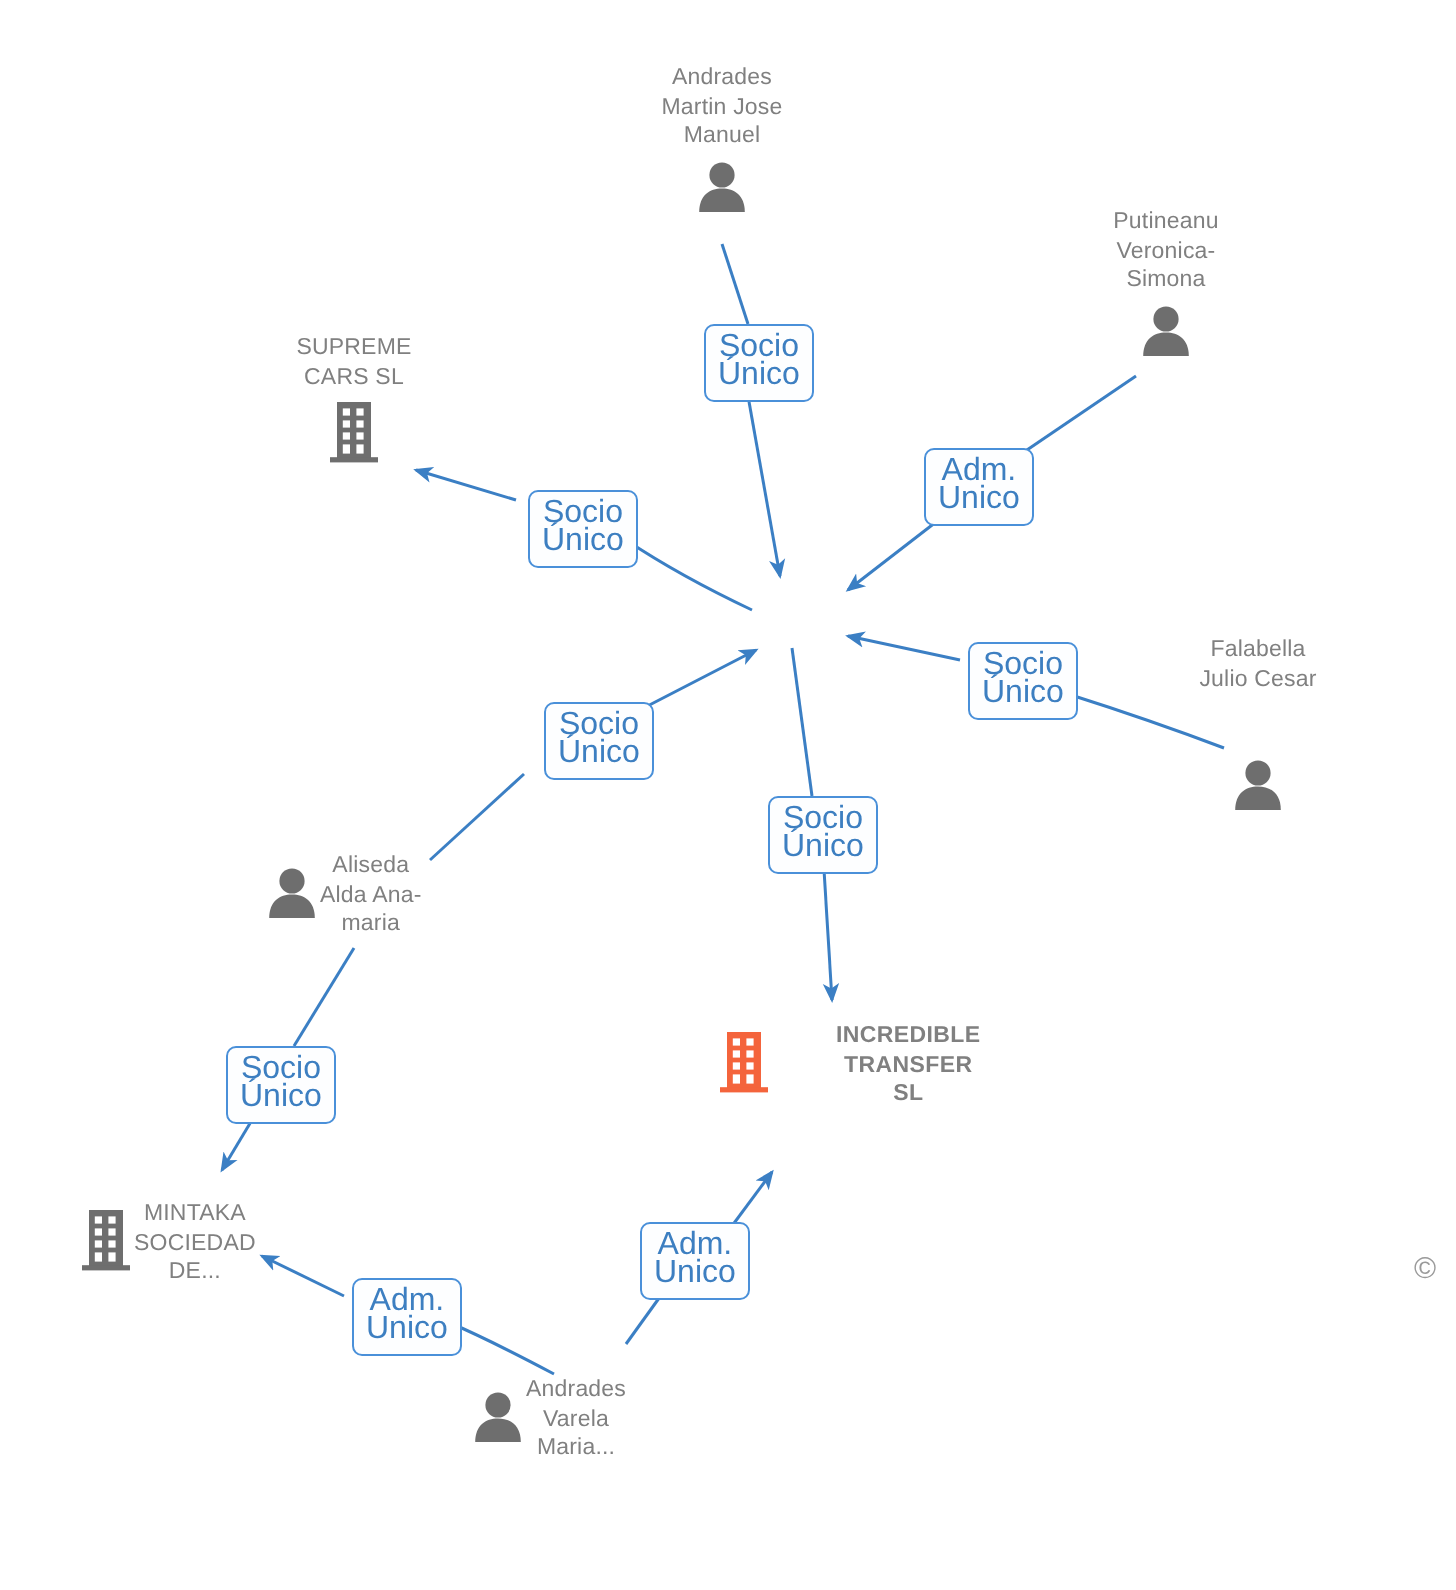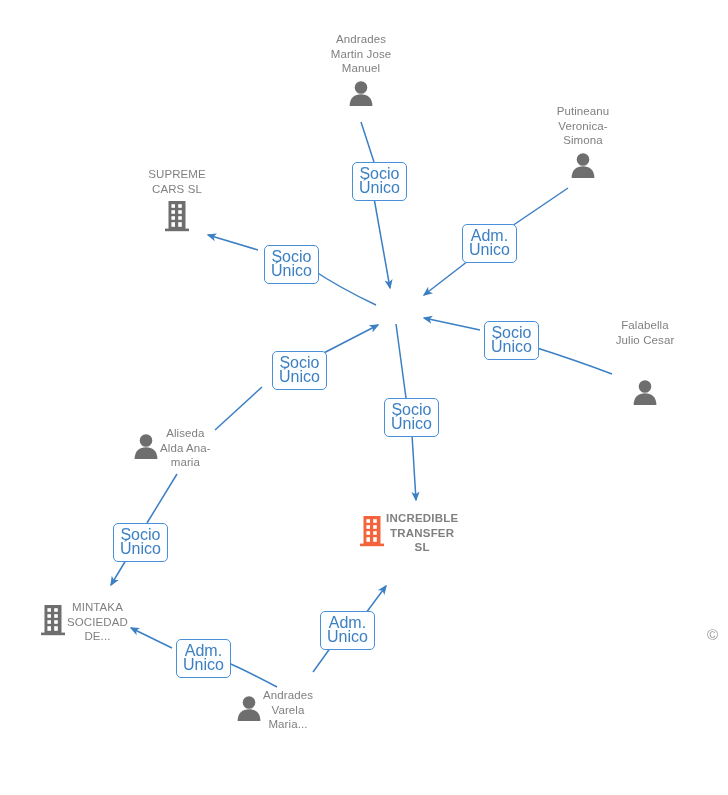--- a/index.html
+++ b/index.html
@@ -42,20 +42,21 @@
     white-space: pre-line;
   }
   .node.company .node-label { color: #808080; }
   .node.label-above { flex-direction: column; }
   .node.label-above .node-label { margin-bottom: 4px; }
   .node.label-below .node-label { margin-top: 3px; }
   .node.highlight .node-label {
     color: #808080;
     font-weight: bold;
     letter-spacing: 0.2px;
+    margin-left: 32px;
   }
   .edge-label {
     position: absolute;
     background: #fdfeff;
     border: 1.4px solid #4a90d9;
     border-radius: 5px;
     color: #3d7fc1;
     font-size: 16px;
     line-height: 14px;
     padding: 4px 6px 5px 6px;
@@ -163,21 +164,21 @@
         <rect x="15.2" y="10.2" width="3.6" height="3.6" fill="#ffffff"></rect>
         <rect x="8.4" y="16.2" width="3.6" height="3.6" fill="#ffffff"></rect>
         <rect x="15.2" y="16.2" width="3.6" height="3.6" fill="#ffffff"></rect>
         <rect x="8.4" y="22.2" width="3.6" height="4.6" fill="#ffffff"></rect>
         <rect x="15.2" y="22.2" width="3.6" height="4.6" fill="#ffffff"></rect>
       </svg>
     </span>
   </div>
 
 
-  <div class="node person label-above" style="left:645px; top:318px;gap:28px;">
+  <div class="node person label-above" style="left:629px; top:318px;gap:28px;">
     <div class="node-label">Falabella
 Julio Cesar</div>
     <span class="icon">
       <svg width="28" height="26" viewBox="0 0 28 26">
         <circle cx="14" cy="7.5" r="6.3" fill="#6e6e6e"></circle>
         <path d="M 2.6 26 C 2.6 17.6 7.8 14.2 14 14.2 C 20.2 14.2 25.4 17.6 25.4 26 Z" fill="#6e6e6e"></path>
       </svg>
     </span>
   </div>
 

